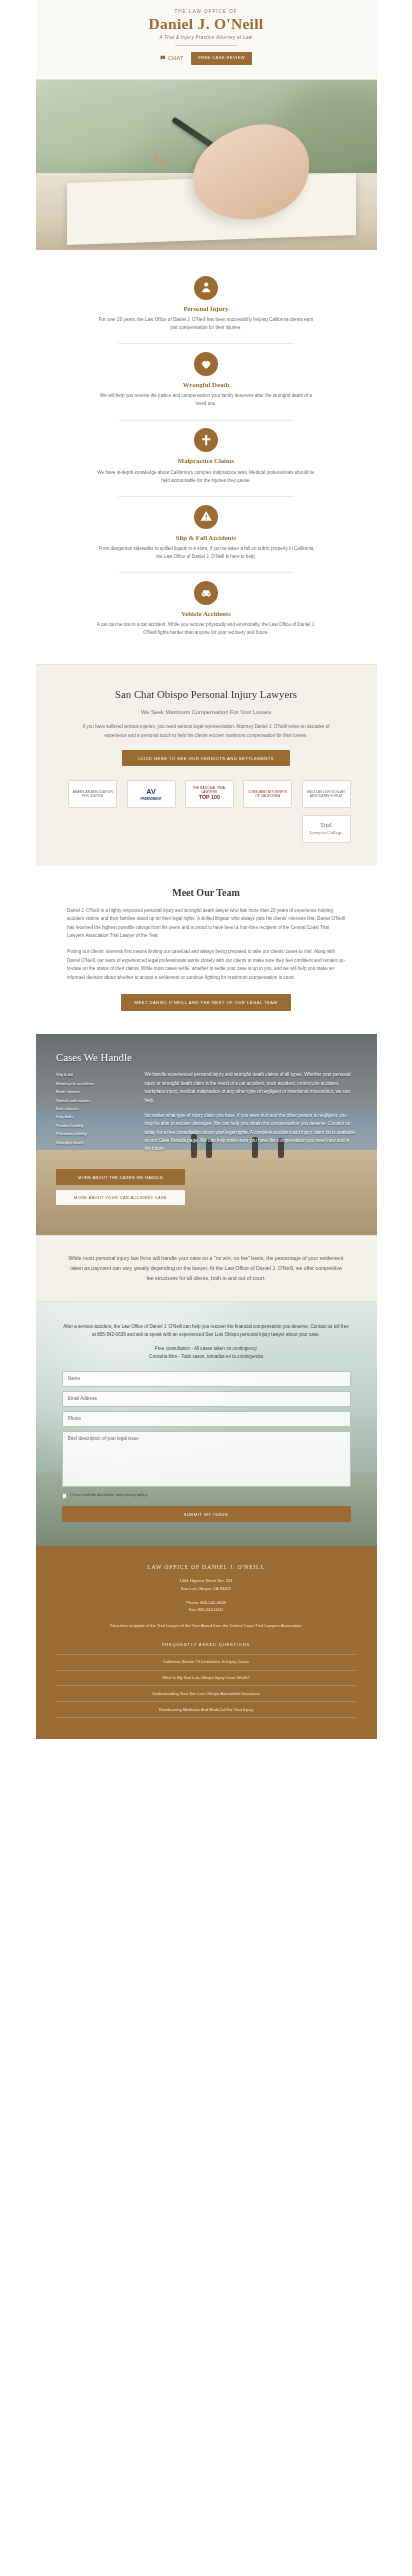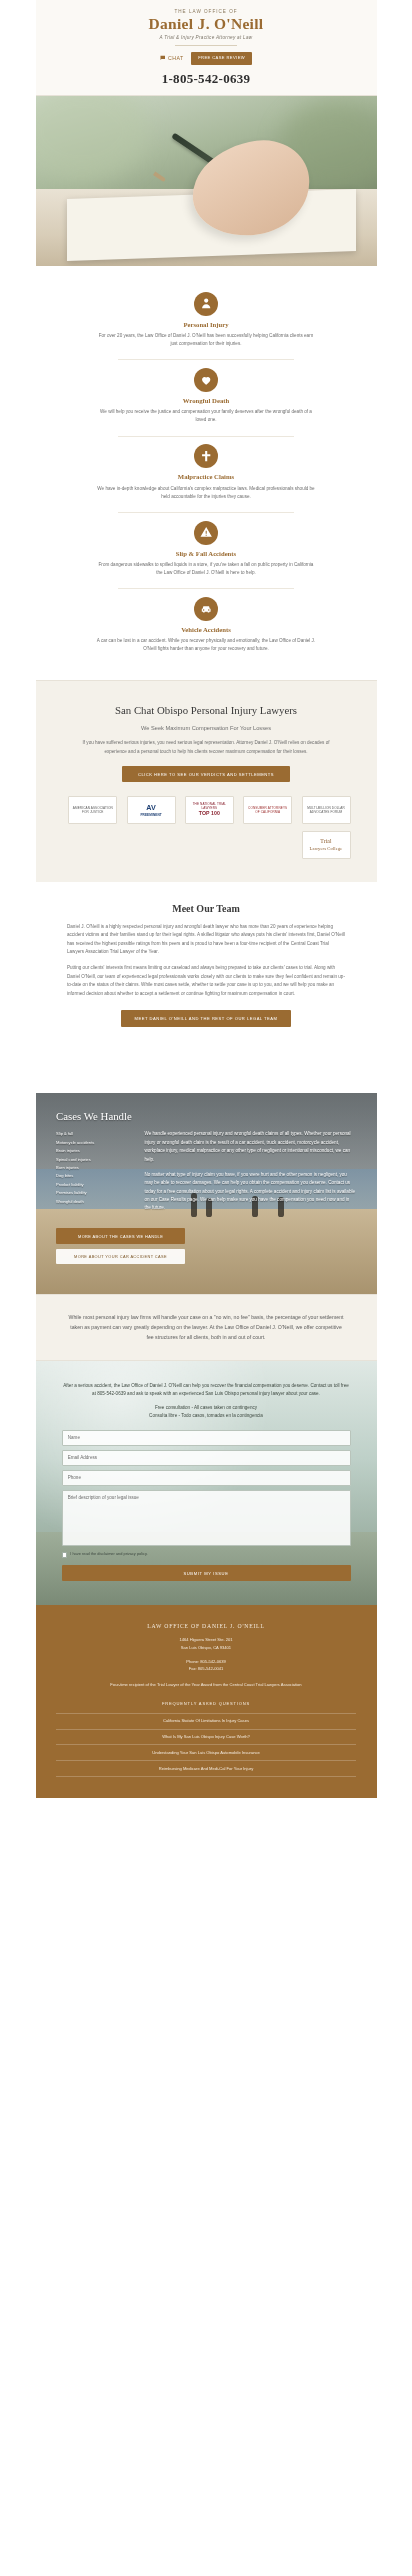--- a/index.html
+++ b/index.html
@@ -176,21 +176,21 @@
   .team-btn {
     display: inline-block; background: #9a6b32; color: #fff;
     font-size: 4.1px; letter-spacing: 0.5px; text-transform: uppercase;
     padding: 5.7px 13.4px; border-radius: 1px; margin-top: 5.2px;
   }
 
   
   .cases {
     position: relative; overflow: hidden;
     background: linear-gradient(180deg,#6d6456 0%,#8a7f6c 100%);
-    padding: 17.5px 20.6px 24px; color: #fff; margin-top: 43px;
+    padding: 17.5px 20.6px 24px; color: #fff;
   }
   .cases-photo {
     position: absolute; inset: 0;
     background:
       linear-gradient(180deg, rgba(60,55,45,.55), rgba(60,55,45,.35) 45%, rgba(60,55,45,.6)),
       linear-gradient(180deg,#9fb2c4 0%,#b9c6cf 38%,#d8cdb4 55%,#b9a584 100%);
   }
   .cases-photo .sea {
     position: absolute; left:0; right:0; top: 38%; height: 20%;
     background: linear-gradient(180deg,#7c94a6,#93a7b2);
@@ -329,21 +329,20 @@
       <div class="btn-chat">
         <span>
           <svg width="5.7" height="5.7" viewBox="0 0 24 24" fill="#9a6b32">
               <path d="M2 3h20v14H6l-4 4V3z"></path>
             </svg>
         </span>
         <span>Chat</span>
       </div>
       <div class="btn-case">FREE CASE REVIEW</div>
     </div>
-    <div class="hdr-phone">1-805-542-0639</div>
   </div>
 
   <div class="hero">
     <div class="blurcircle" style="left:-20.6px;top:-15.5px;width:134px;height:103px;background:#b9c9a8;"></div>
     <div class="blurcircle" style="right:-15.5px;top:5.2px;width:113px;height:93px;background:#8ca078;"></div>
     <div class="desk"></div>
     <div class="paper"></div>
     <div class="pen"></div>
     <div class="pen-tip"></div>
     <div class="hand"></div>

